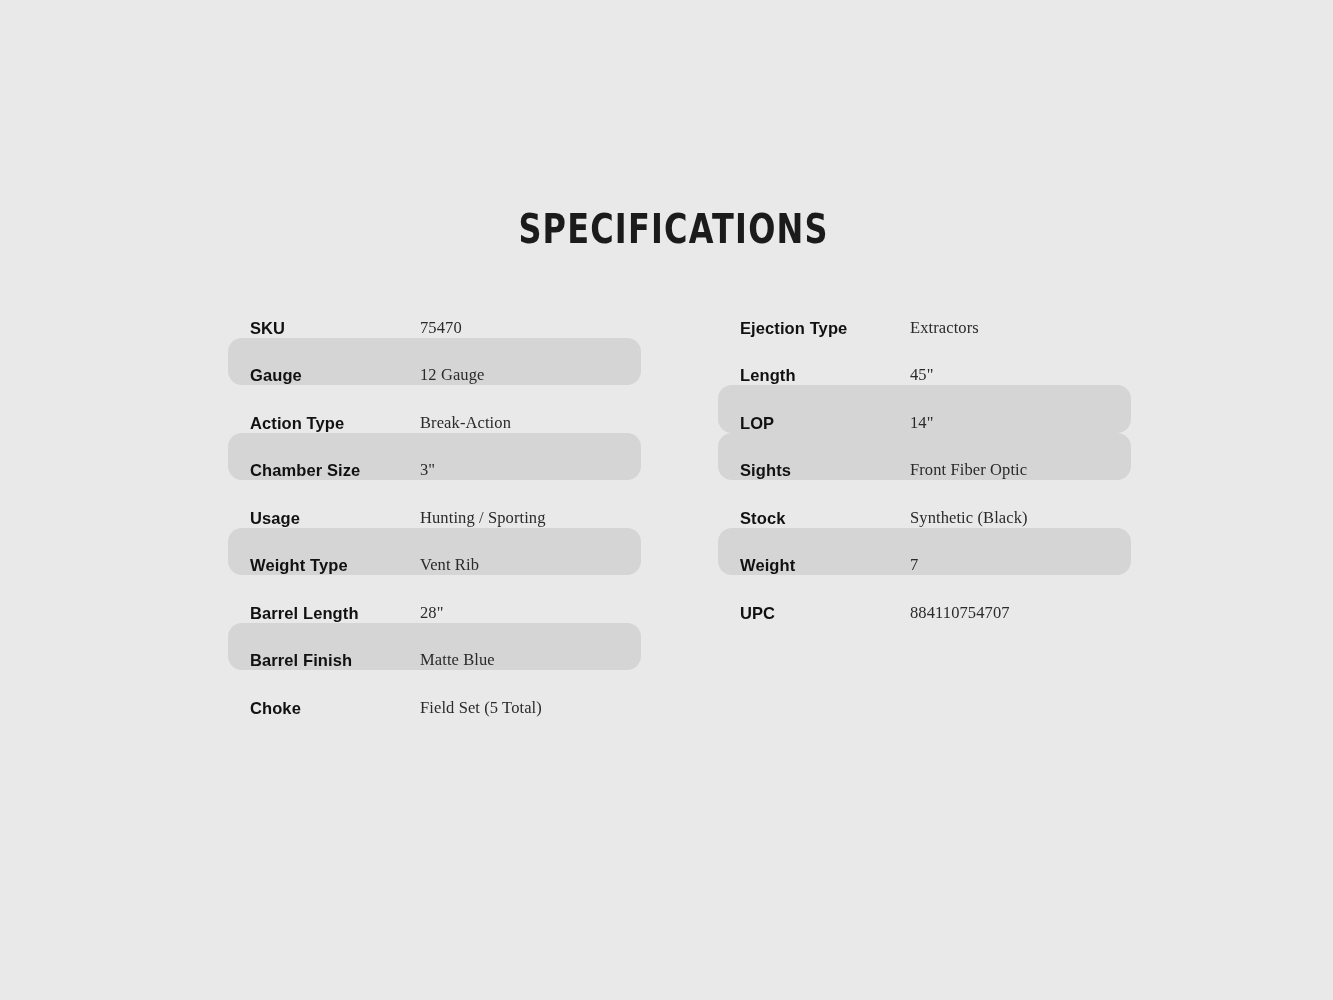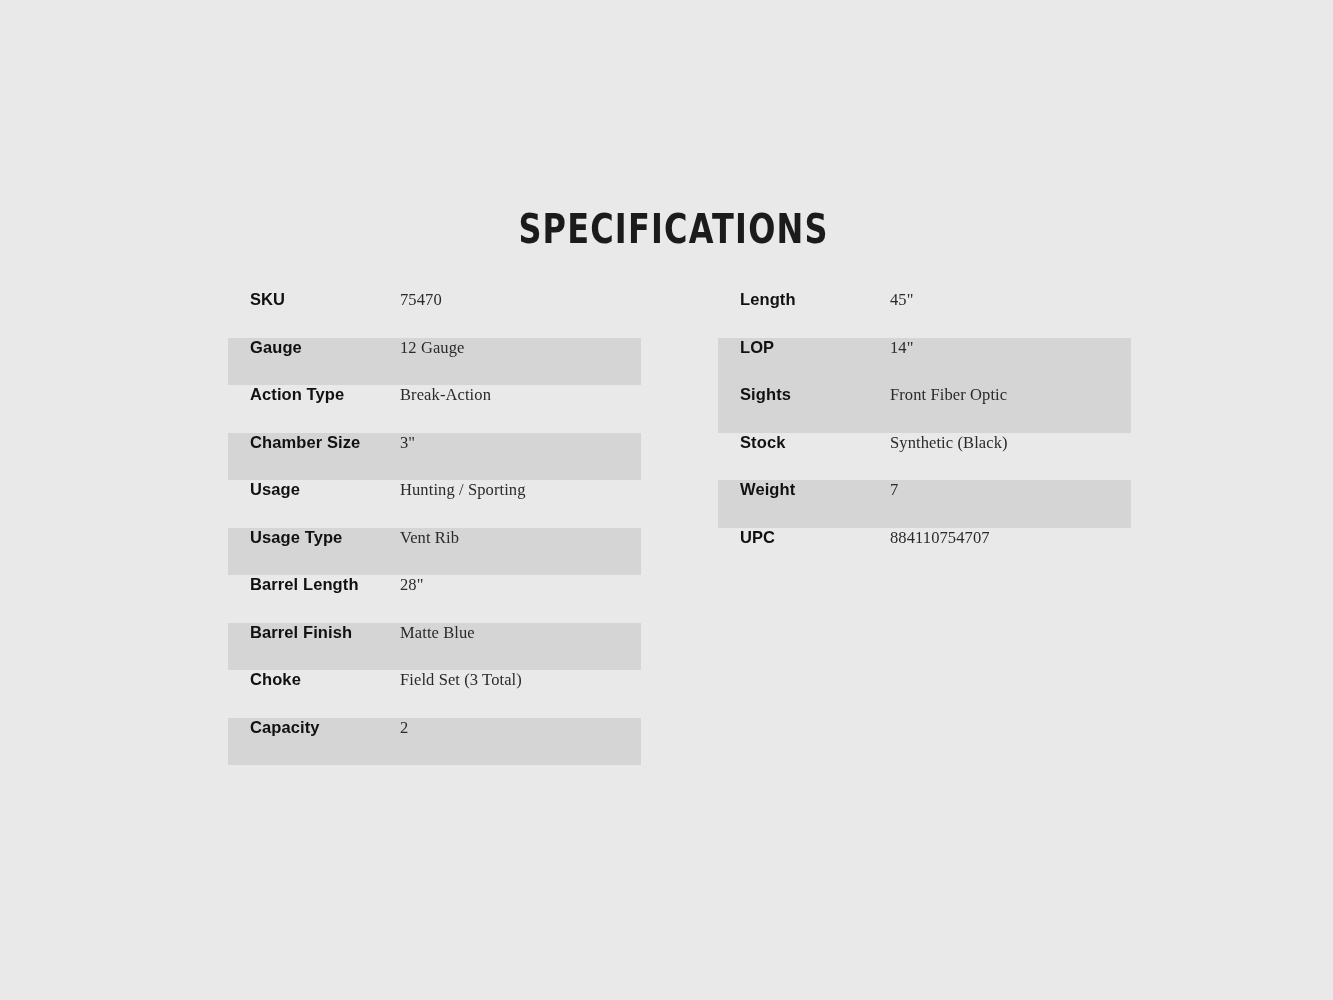--- a/index.html
+++ b/index.html
@@ -46,28 +46,30 @@
     display: flex;
     justify-content: space-between;
   }
 
   .spec-col {
     width: 413px;
   }
 
   .spec-row {
     display: flex;
-    align-items: flex-start;
+    align-items: flex-end;
     height: 47.5px;
     box-sizing: border-box;
     padding-left: 22px;
+    gap: 20px;
   }
 
   .spec-row.alt {
     background: #d5d5d5;
+    border-radius: 14px;
   }
 
   .spec-label {
     width: 150px;
     flex: 0 0 150px;
     font-size: 16.5px;
     font-weight: bold;
     color: #111111;
     letter-spacing: 0.1px;
   }
@@ -105,42 +107,42 @@
       </div>
       <div class="spec-row alt">
         <div class="spec-label">Chamber Size</div>
         <div class="spec-value">3"</div>
       </div>
       <div class="spec-row">
         <div class="spec-label">Usage</div>
         <div class="spec-value">Hunting / Sporting</div>
       </div>
       <div class="spec-row alt">
-        <div class="spec-label">Usage Type</div>
+        <div class="spec-label">Weight Type</div>
         <div class="spec-value">Vent Rib</div>
       </div>
       <div class="spec-row">
         <div class="spec-label">Barrel Length</div>
         <div class="spec-value">28"</div>
       </div>
       <div class="spec-row alt">
         <div class="spec-label">Barrel Finish</div>
         <div class="spec-value">Matte Blue</div>
       </div>
       <div class="spec-row">
         <div class="spec-label">Choke</div>
-        <div class="spec-value">Field Set (3 Total)</div>
-      </div>
-      <div class="spec-row alt">
-        <div class="spec-label">Capacity</div>
-        <div class="spec-value">2</div>
+        <div class="spec-value">Field Set (5 Total)</div>
       </div>
     </div>
 
     <div class="spec-col">
+      <div class="spec-row">
+        <div class="spec-label">Ejection Type</div>
+        <div class="spec-value">Extractors</div>
+      </div>
       <div class="spec-row">
         <div class="spec-label">Length</div>
         <div class="spec-value">45"</div>
       </div>
       <div class="spec-row alt">
         <div class="spec-label">LOP</div>
         <div class="spec-value">14"</div>
       </div>
       <div class="spec-row alt">
         <div class="spec-label">Sights</div>

